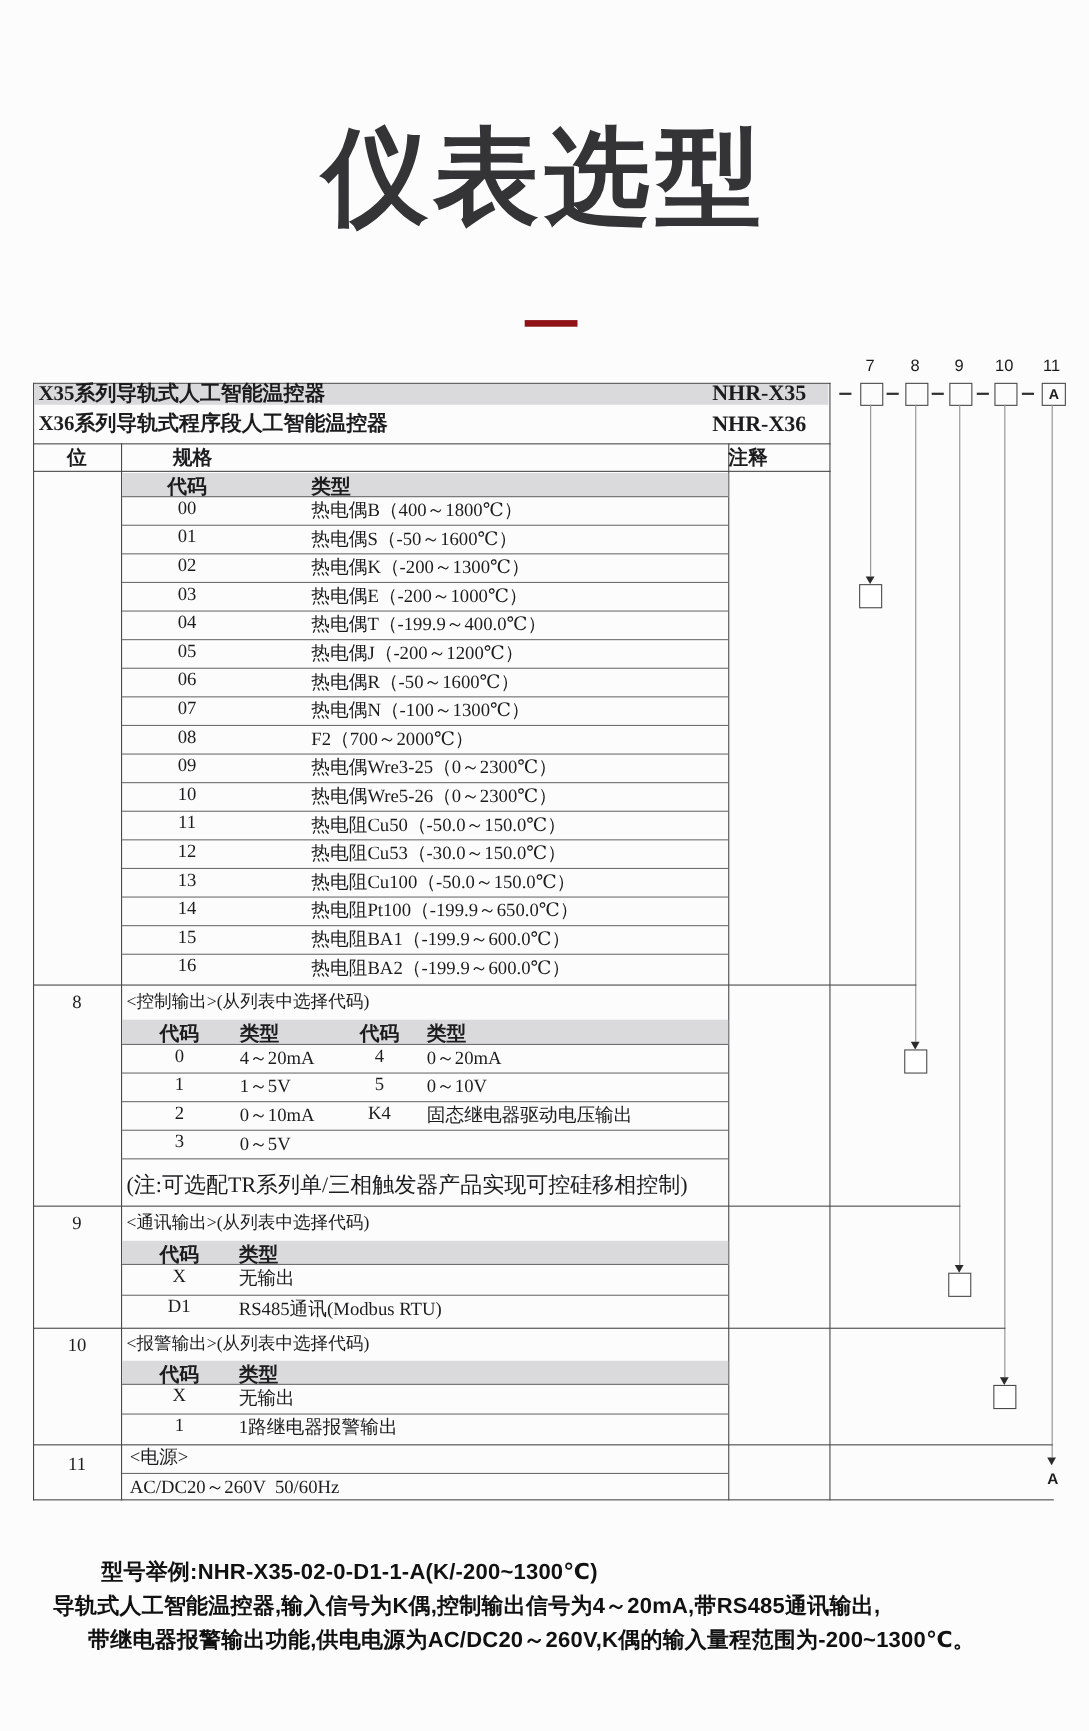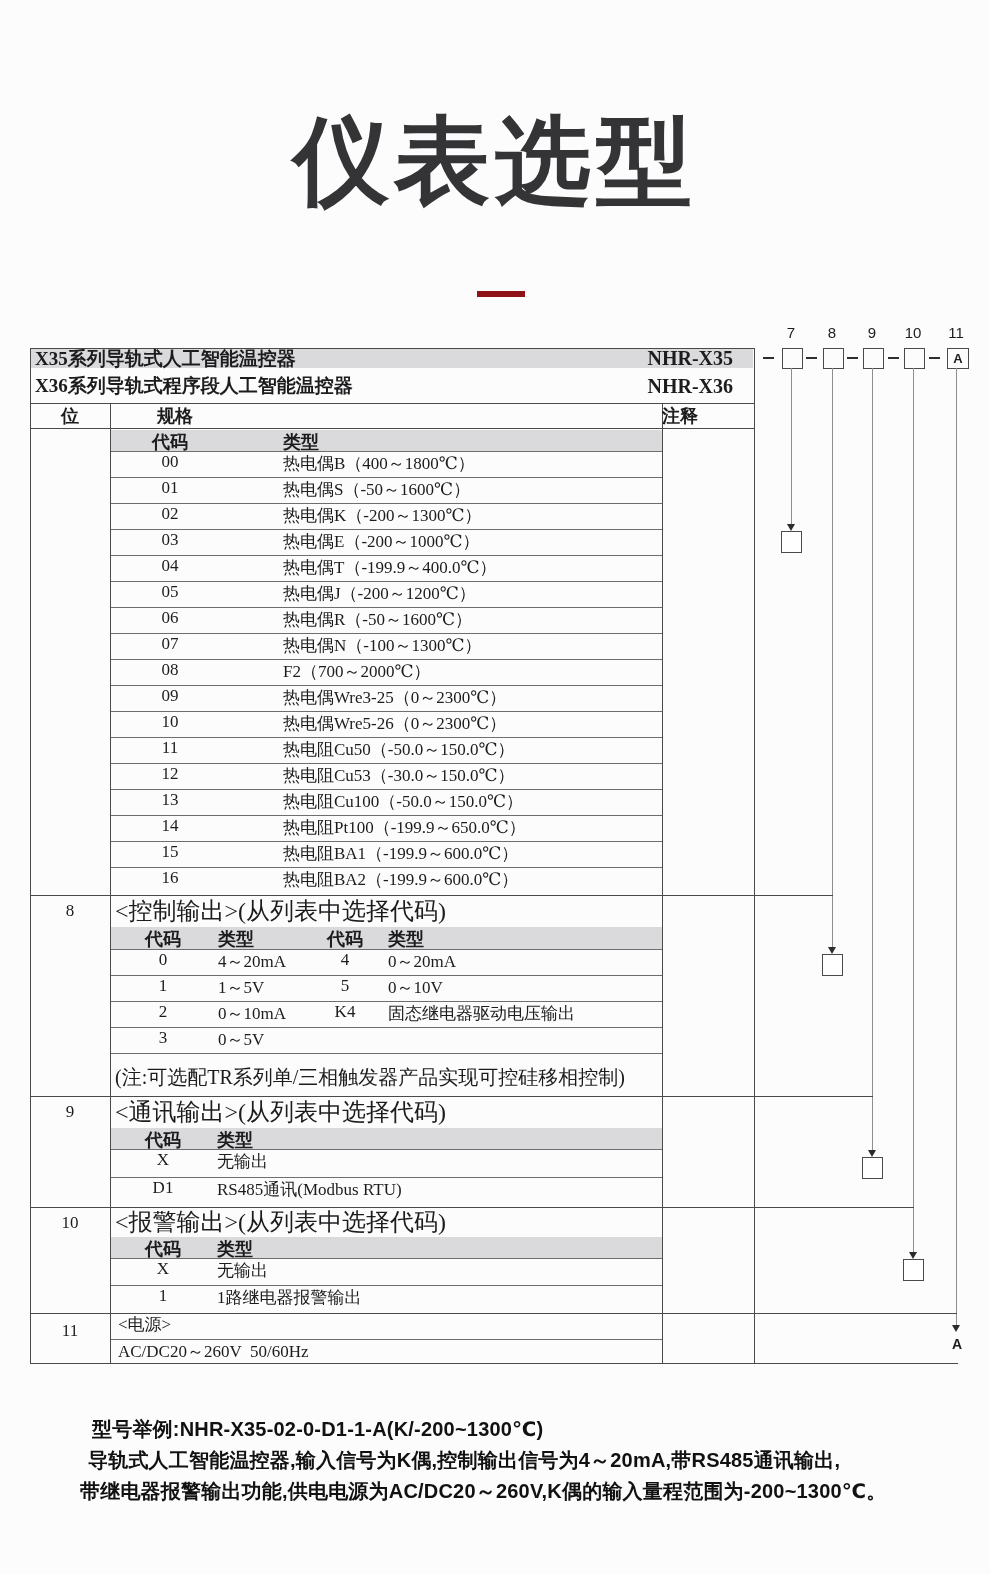--- a/index.html
+++ b/index.html
@@ -23,36 +23,36 @@
   .tbox{position:absolute;width:19px;height:20px;border:1px solid #4a4a4a;background:#fff}
   .band-x35{position:absolute;left:31px;top:349px;width:722px;height:19px;background:#dadadc}
   .series-name{position:absolute;left:35px;font-weight:bold;font-size:19px}
   .series-model{position:absolute;left:580px;width:153px;text-align:right;font-weight:bold;font-size:20px}
   .colhead{position:absolute;font-weight:bold;font-size:18px;height:24px;line-height:24px}
   .posnum{position:absolute;left:30px;width:80px;text-align:center;font-size:17px;height:28px;line-height:28px}
   .secrows{position:absolute;left:111px;width:551px;font-size:17px}
   .row{display:flex;border-bottom:1px solid #6e6e6e;box-sizing:border-box;height:26px}
   .row.nb{border-bottom:none}
   .band{background:#dadadc;font-weight:bold;font-size:18px}
-  .sec-title{height:32px;line-height:32px;padding-left:4px;font-size:24px;box-sizing:border-box}
+  .sec-title{height:32px;line-height:32px;padding-left:4px;font-size:16px;box-sizing:border-box}
   .c7{width:118px;text-align:center}
   .t7{padding-left:54px;white-space:pre}
   .c8a{width:104px;text-align:center}
   .t8a{width:106px;padding-left:3px;box-sizing:border-box;white-space:pre}
   .c8b{width:48px;text-align:center}
   .t8b{padding-left:19px;white-space:pre}
   .c9{width:104px;text-align:center}
   .t9{padding-left:2px;white-space:pre}
   .note-row{height:42px;box-sizing:border-box;padding:10px 0 0 4px;font-size:20px}
   .p11{padding-left:7px;white-space:pre}
   .notes{position:absolute;left:0;top:1414px;width:990px;
        font-family:"Liberation Sans","DejaVu Sans",sans-serif;font-size:20px;
        font-weight:600;color:#111;letter-spacing:0.2px}
   .notes div{height:31px;line-height:31px;white-space:pre}
-  .nl1{padding-left:32px}.nl2{padding-left:92px}.nl3{padding-left:88px}.nl4{padding-left:80px}
+  .nl1{padding-left:32px}.nl2{padding-left:92px}.nl3{padding-left:48px}.nl4{padding-left:80px}
   .a-end{position:absolute;width:18px;text-align:center;
        font-family:"Liberation Sans","DejaVu Sans",sans-serif;font-weight:bold;font-size:14px}
 </style>
 </head>
 <body>
 
 <div class="big-title">仪表选型</div>
 <div class="title-dash"></div>
 
 <div class="digit" style="left:780px">7</div>

